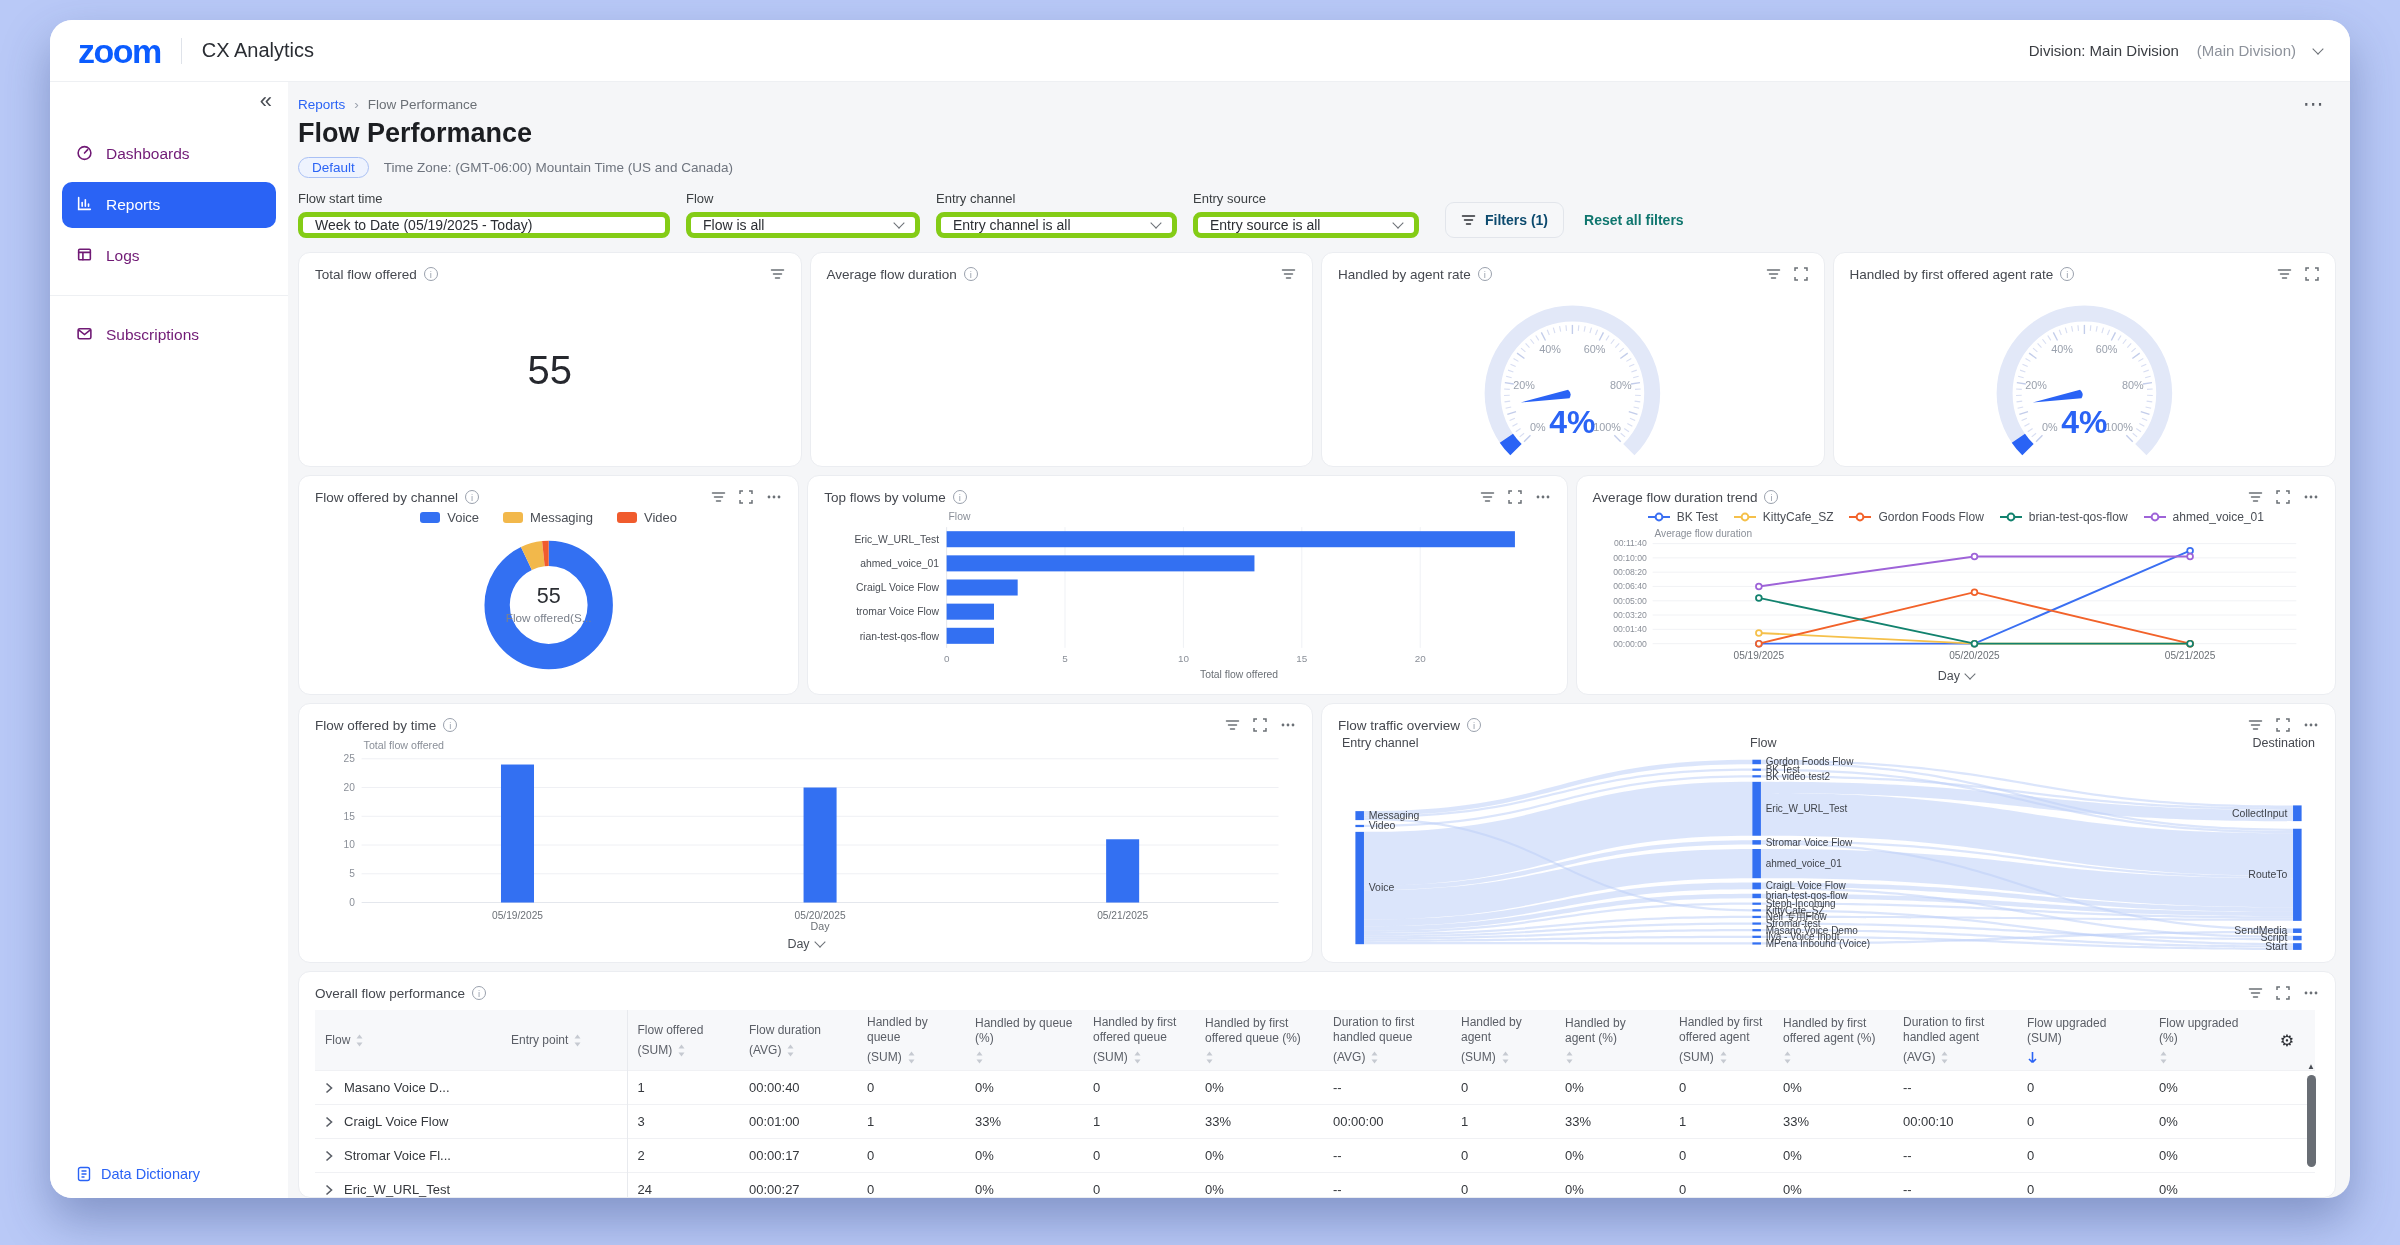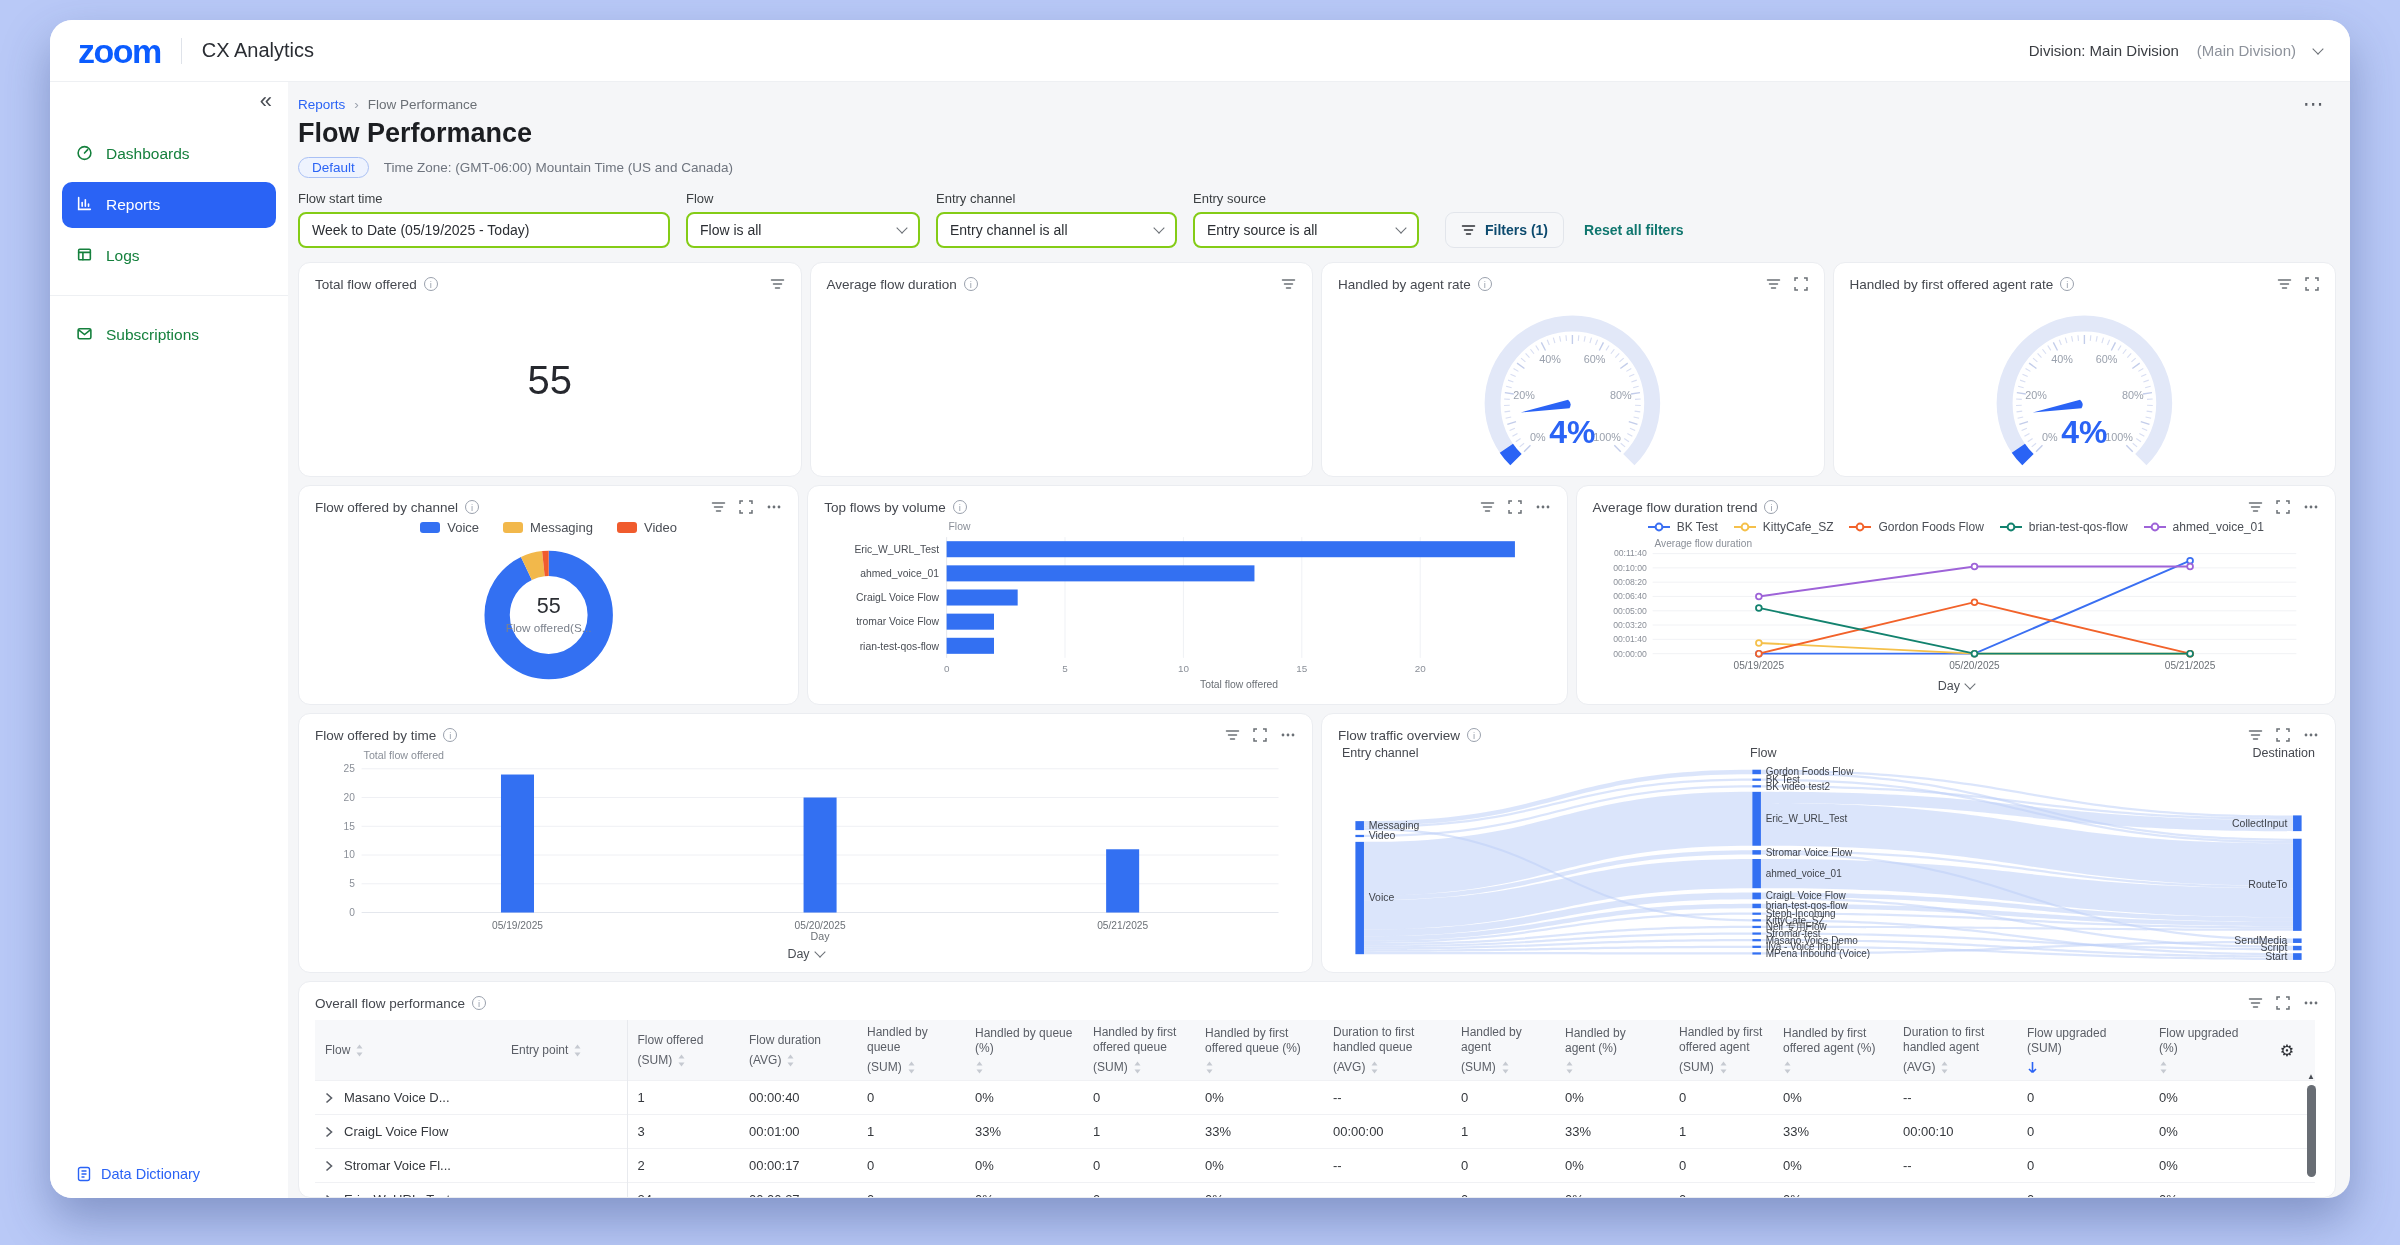--- a/index.html
+++ b/index.html
@@ -9,37 +9,37 @@
 .topbar { height:62px; background:#fff; border-bottom:1px solid #eef0f3; display:flex; align-items:center; padding:0 28px; }
 .logo { color:#0b5cff; font-size:34px; font-weight:bold; letter-spacing:-1.5px; line-height:1; }
 .logo-divider { width:1px; height:26px; background:#dfe3ea; margin:0 20px; }
 .product { font-size:20px; color:#2a2d33; }
 .division { margin-left:auto; font-size:15px; color:#3a3d42; display:flex; gap:18px; align-items:center; cursor:pointer; }
 .division .sub { color:#8d929b; }
 .chev { width:8px; height:8px; border-right:1.6px solid #6b7076; border-bottom:1.6px solid #6b7076; transform:rotate(45deg); margin-top:-4px; flex:none; }
 .app-body { position:absolute; top:62px; bottom:0; left:0; right:0; display:flex; }
 .sidebar { width:238px; background:#fff; position:relative; padding-top:44px; flex:none; }
 .collapse { position:absolute; top:6px; right:16px; color:#4a4e55; font-size:22px; cursor:pointer; }
-.nav-item { display:flex; align-items:center; gap:13px; height:46px; margin:5px 12px; padding:0 14px; border-radius:10px; font-size:15.5px; color:#15803d; cursor:pointer; }
+.nav-item { display:flex; align-items:center; gap:13px; height:46px; margin:5px 12px; padding:0 14px; border-radius:10px; font-size:15.5px; color:#701a75; cursor:pointer; }
 .nav-item.active { background:#2a63f5; color:#fff; }
 .nav-item svg { flex:none; }
 .nav-divider { height:1px; background:#eef0f3; margin:16px 0; }
 .data-dictionary { position:absolute; bottom:16px; left:26px; color:#2a63f5; font-size:14.5px; display:flex; align-items:center; gap:9px; cursor:pointer; }
 .main { flex:1; min-width:0; padding:12px 14px 0 10px; display:flex; flex-direction:column; }
 .crumb-row { display:flex; align-items:center; font-size:13.5px; color:#6b7076; height:20px; }
 .crumb-link { color:#2a63f5; cursor:pointer; }
 .crumb-sep::after { content:"›"; margin:0 9px; color:#9aa1ad; }
 .page-more { margin-left:auto; color:#5a5e66; font-size:21px; letter-spacing:2px; padding-right:10px; cursor:pointer; }
 .page-title { font-size:27px; font-weight:bold; color:#1c1e22; margin-top:4px; }
 .badge-row { display:flex; align-items:center; gap:15px; margin-top:6px; height:24px; }
 .badge { border:1px solid #a9c0f5; background:#eef3fe; color:#2a63f5; border-radius:999px; padding:2px 13px; font-size:13.5px; }
 .timezone { color:#6e747e; font-size:13.5px; }
 .filters-row { display:flex; align-items:flex-end; gap:16px; margin-top:12px; }
 .field label { display:block; font-size:13px; color:#3c4043; margin-bottom:6px; }
-.control { height:36px; background:#fff; border:2px solid #84cc16; border-radius:8px; display:flex; align-items:center; justify-content:space-between; gap:10px; padding:0 12px; font-size:14px; color:#2b2e33; cursor:pointer; }
+.control { height:26px; background:#fff; border:5px solid #84cc16; border-radius:8px; display:flex; align-items:center; justify-content:space-between; gap:10px; padding:0 12px; font-size:14px; color:#2b2e33; cursor:pointer; }
 .w1{width:372px}.w2{width:234px}.w3{width:241px}.w4{width:226px}
 .filters-btn { display:flex; gap:9px; align-items:center; height:36px; padding:0 15px; border:1px solid #e2e5eb; background:#f6f7f9; border-radius:9px; font-size:14px; font-weight:bold; color:#0c4a6e; margin-left:10px; cursor:pointer; }
 .reset-btn { color:#0f766e; font-weight:bold; font-size:14px; height:36px; display:flex; align-items:center; margin-left:4px; cursor:pointer; }
 .grid { display:grid; gap:8px; margin-top:14px; }
 .row1 { grid-template-columns:repeat(4,1fr); height:215px; }
 .row2 { grid-template-columns:1fr 1.517fr 1.517fr; height:220px; margin-top:8px; }
 .row3 { grid-template-columns:1fr 1fr; height:260px; margin-top:8px; }
 .row4 { flex:1; min-height:0; margin-top:8px; }
 .card { background:#fff; border:1px solid #ebedf1; border-radius:12px; padding:10px 16px; position:relative; overflow:hidden; display:flex; flex-direction:column; }
 .card-head { display:flex; align-items:center; gap:7px; color:#45484f; font-size:13.5px; flex:none; height:22px; }

